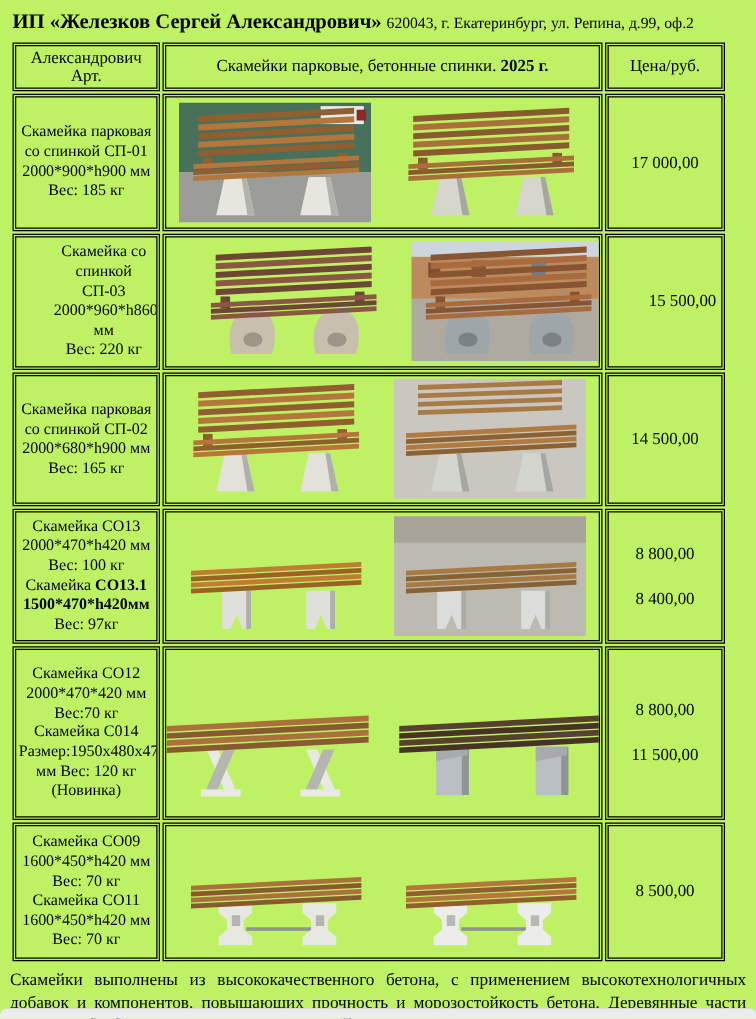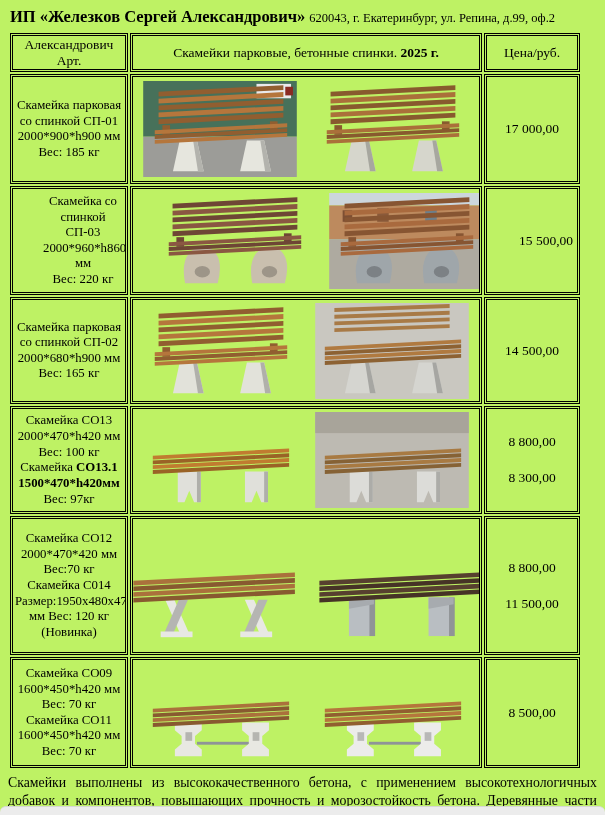--- a/index.html
+++ b/index.html
@@ -297,21 +297,21 @@
                   <rect x="10" y="51" width="142" height="4" fill="#866235" transform="skewY(-3)"></rect>
                   <rect x="10" y="56" width="142" height="4" fill="#a87a42" transform="skewY(-3)"></rect>
                   <rect x="10" y="61" width="142" height="4" fill="#866235" transform="skewY(-3)"></rect>
                 </svg>
               </span>
             </div>
           </td>
           <td class="price-cell">
             <div class="price-stack">
               <div>8 800,00</div>
-              <div>8 300,00</div>
+              <div>8 400,00</div>
             </div>
           </td>
         </tr>
         <tr class="h137">
           <td class="name-cell">
             <div><span>Скамейка СО12</span></div>
             <div><span>2000*470*420 мм</span></div>
             <div><span>Вес:70 кг</span></div>
             <div><span>Скамейка С014</span></div>
             <div><span>Размер:1950x480x475 мм Вес: 120 кг</span></div>

